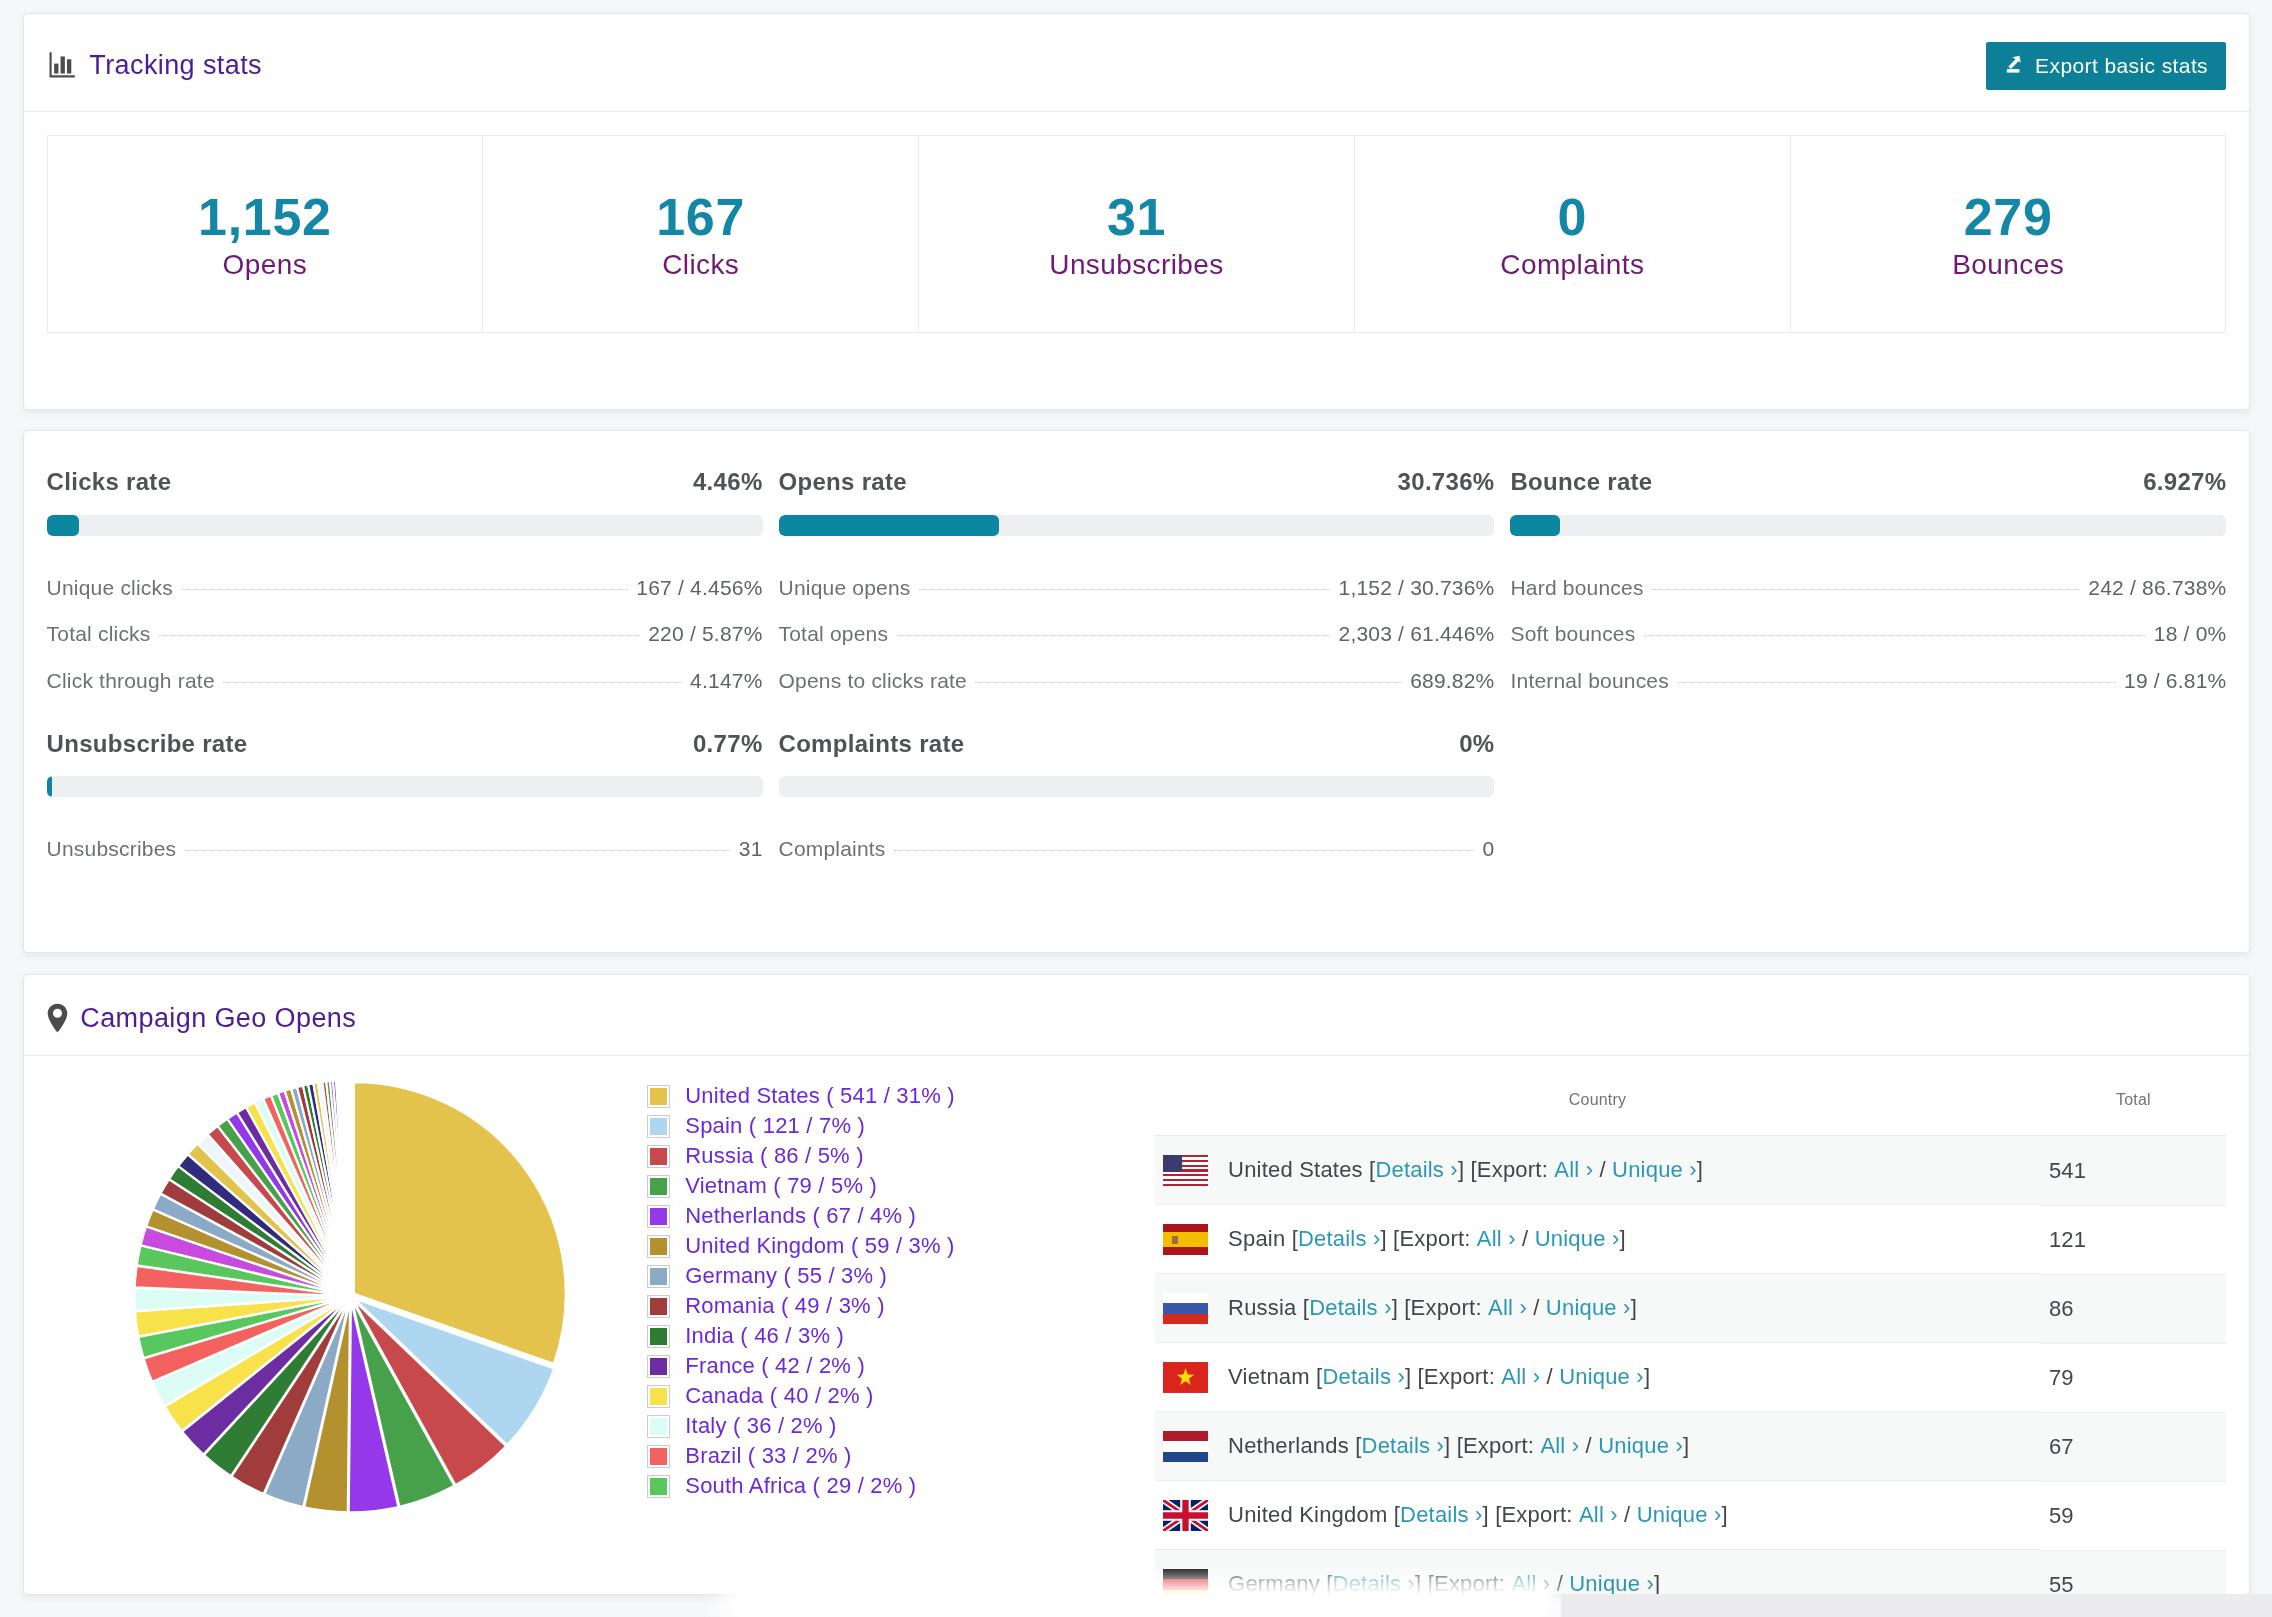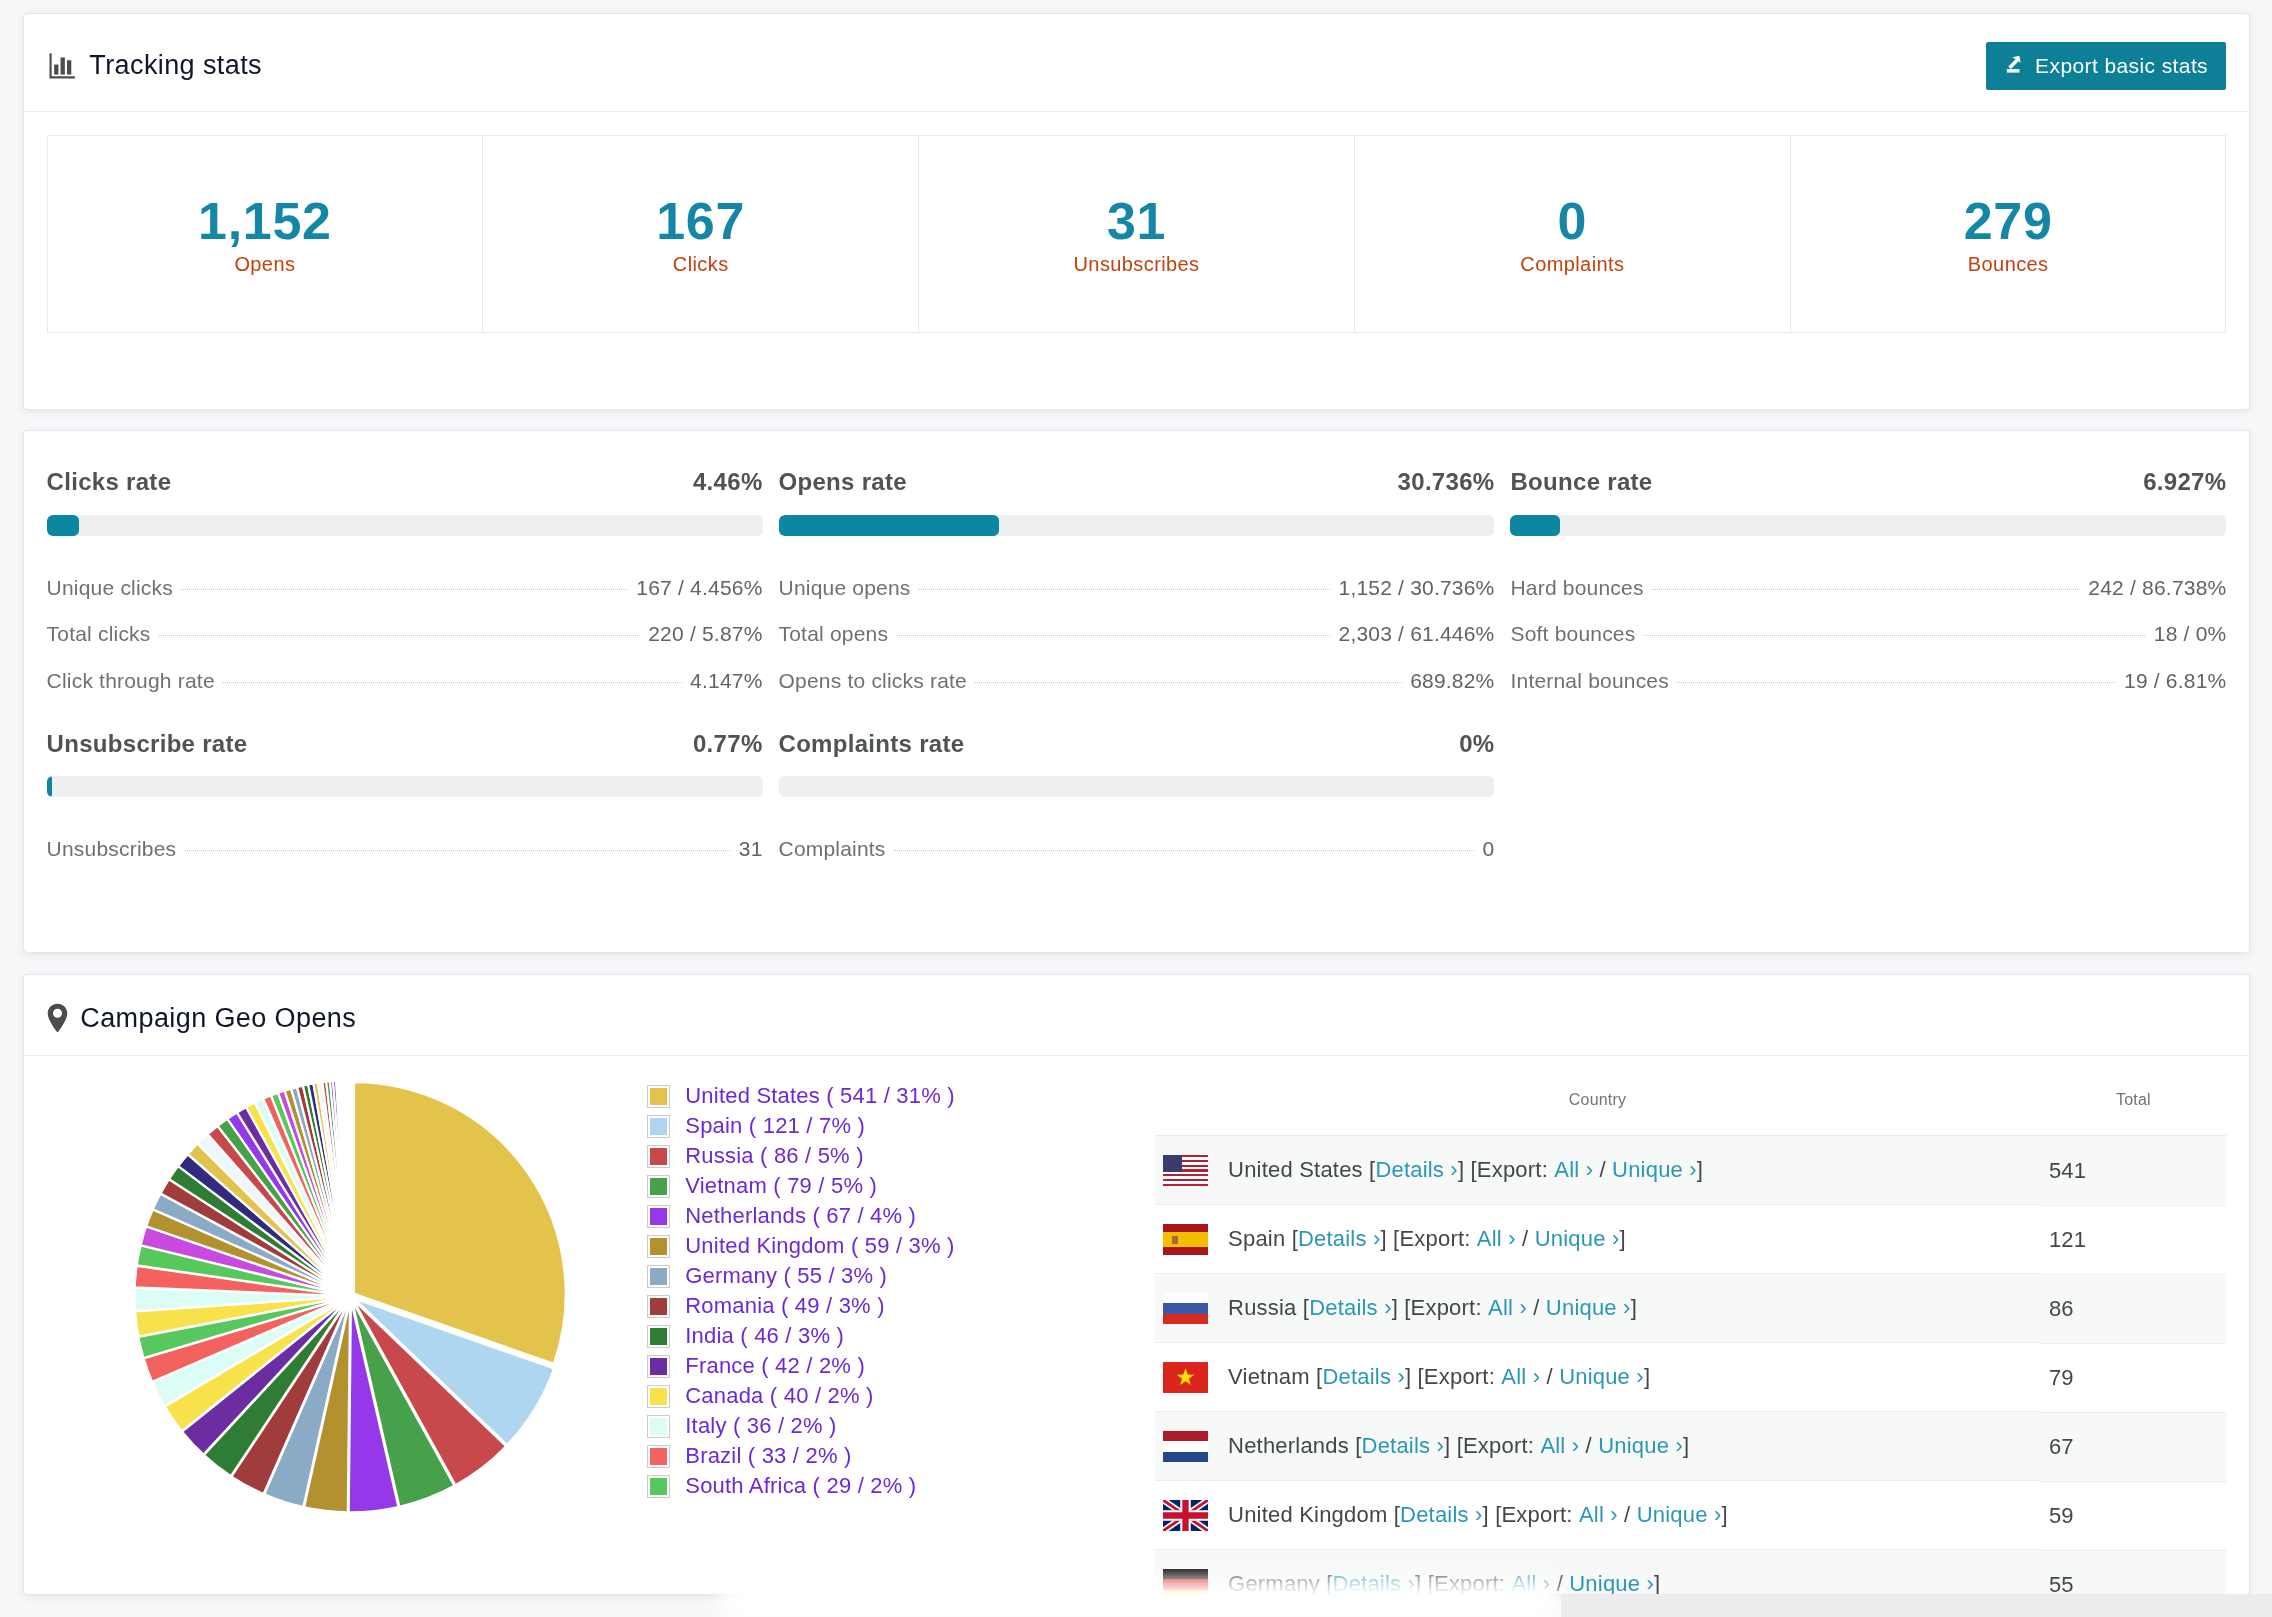--- a/index.html
+++ b/index.html
@@ -19,22 +19,22 @@
   }
   #card-tracking{margin-top:12.7px;height:395px;}
   #card-rates{margin-top:20.5px;height:521px;}
   #card-geo{margin-top:21px;height:619px;overflow:hidden;}
 
   .card-head{
     display:flex;align-items:center;justify-content:space-between;
     padding:28px 22.6px 21px 22.6px;
   }
   .card-title{
-    display:flex;align-items:center;gap:12.7px;
-    font-size:27px;color:#0f172a;font-weight:400;letter-spacing:0.4px;
+    display:flex;align-items:flex-start;gap:12.7px;
+    font-size:27px;color:#4c1d95;font-weight:400;letter-spacing:0.4px;
   }
   .card-title svg{display:block;}
   .divider{height:0.7px;background:#ecedef;}
 
   
   .btn-export{
     display:flex;align-items:center;gap:10px;
     background:#0d7f97;color:#ffffff;border:none;border-radius:2.1px;
     font-family:inherit;font-size:21px;letter-spacing:0.4px;
     padding:11.3px 18.4px;cursor:pointer;
@@ -42,21 +42,21 @@
 
   
   .stats-row{display:flex;padding:22.6px 22.6px 0 22.6px;}
   .stat-box{
     flex:1;margin-left:-0.7px;height:196px;
     border:0.7px solid #e8eaec;background:#fff;
     display:flex;flex-direction:column;align-items:center;justify-content:center;
   }
   .stat-box:first-child{margin-left:0;text-align:center;}
   .stat-value{font-size:52px;font-weight:bold;color:#1587a6;letter-spacing:0.7px;}
-  .stat-label{font-size:20px;color:#c2410c;margin-top:2px;letter-spacing:0.4px;}
+  .stat-label{font-size:28px;color:#701a75;margin-top:2px;letter-spacing:0.4px;}
 
   
   .rates-wrap{padding:37px 22.6px 0 22.6px;}
   .rates-grid{display:grid;grid-template-columns:1fr 1fr 1fr;column-gap:42px;gap:16px;}
   .rates-grid.second{margin-top:34px;}
   .rate-head{display:flex;justify-content:space-between;align-items:baseline;}
   .rate-title{font-size:24px;font-weight:bold;color:#4f5356;letter-spacing:0.3px;}
   .rate-value{font-size:24px;font-weight:bold;color:#4f5356;letter-spacing:0.3px;}
   .bar{
     margin-top:18.4px;height:21px;background:#edeff1;border-radius:5.6px;

